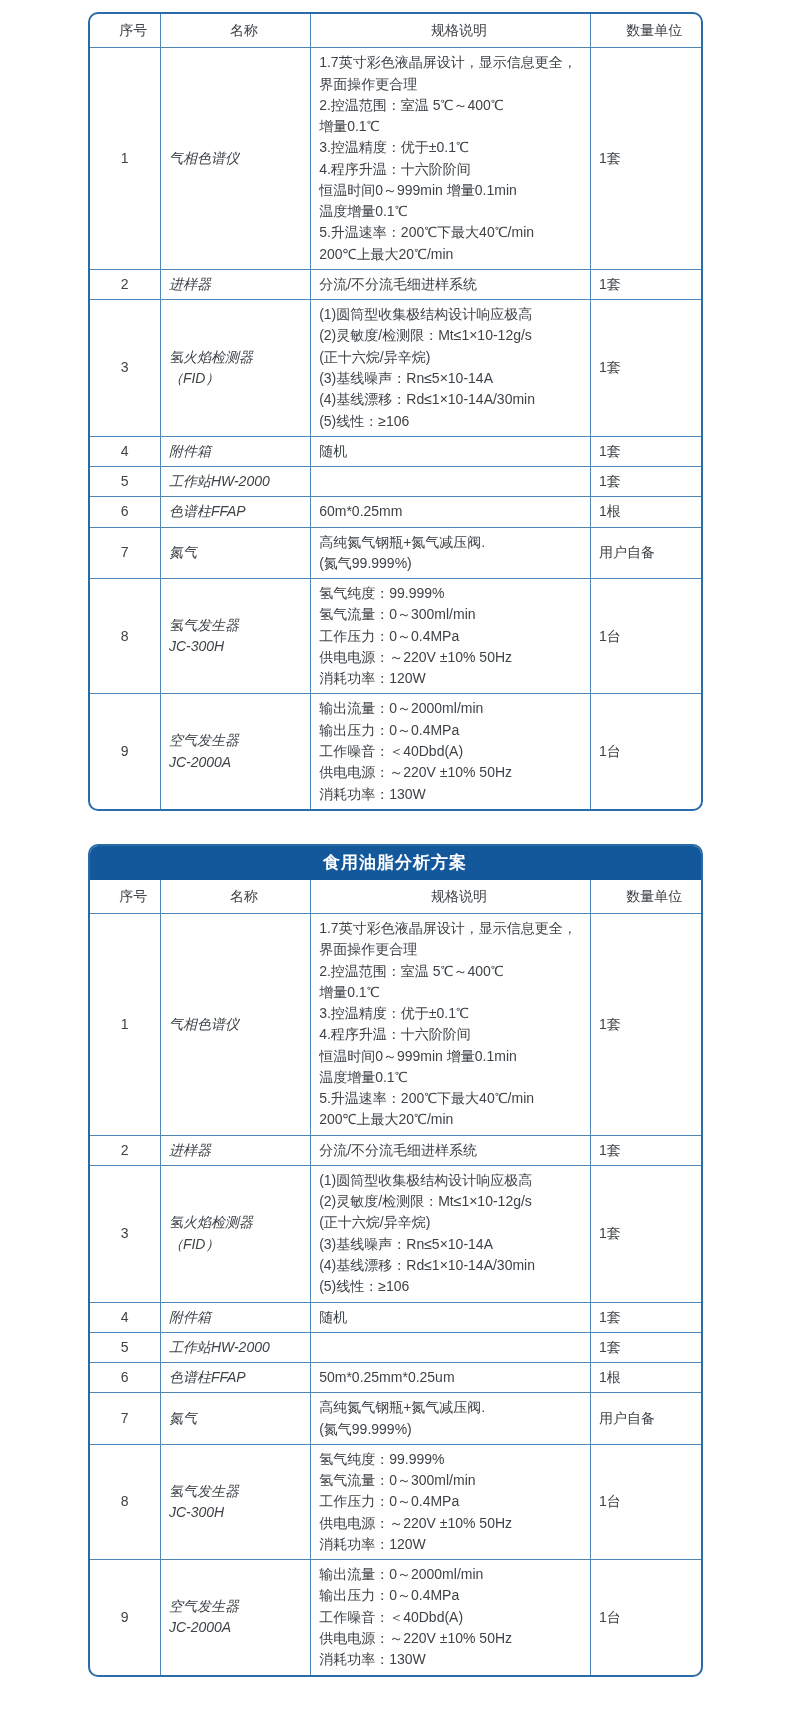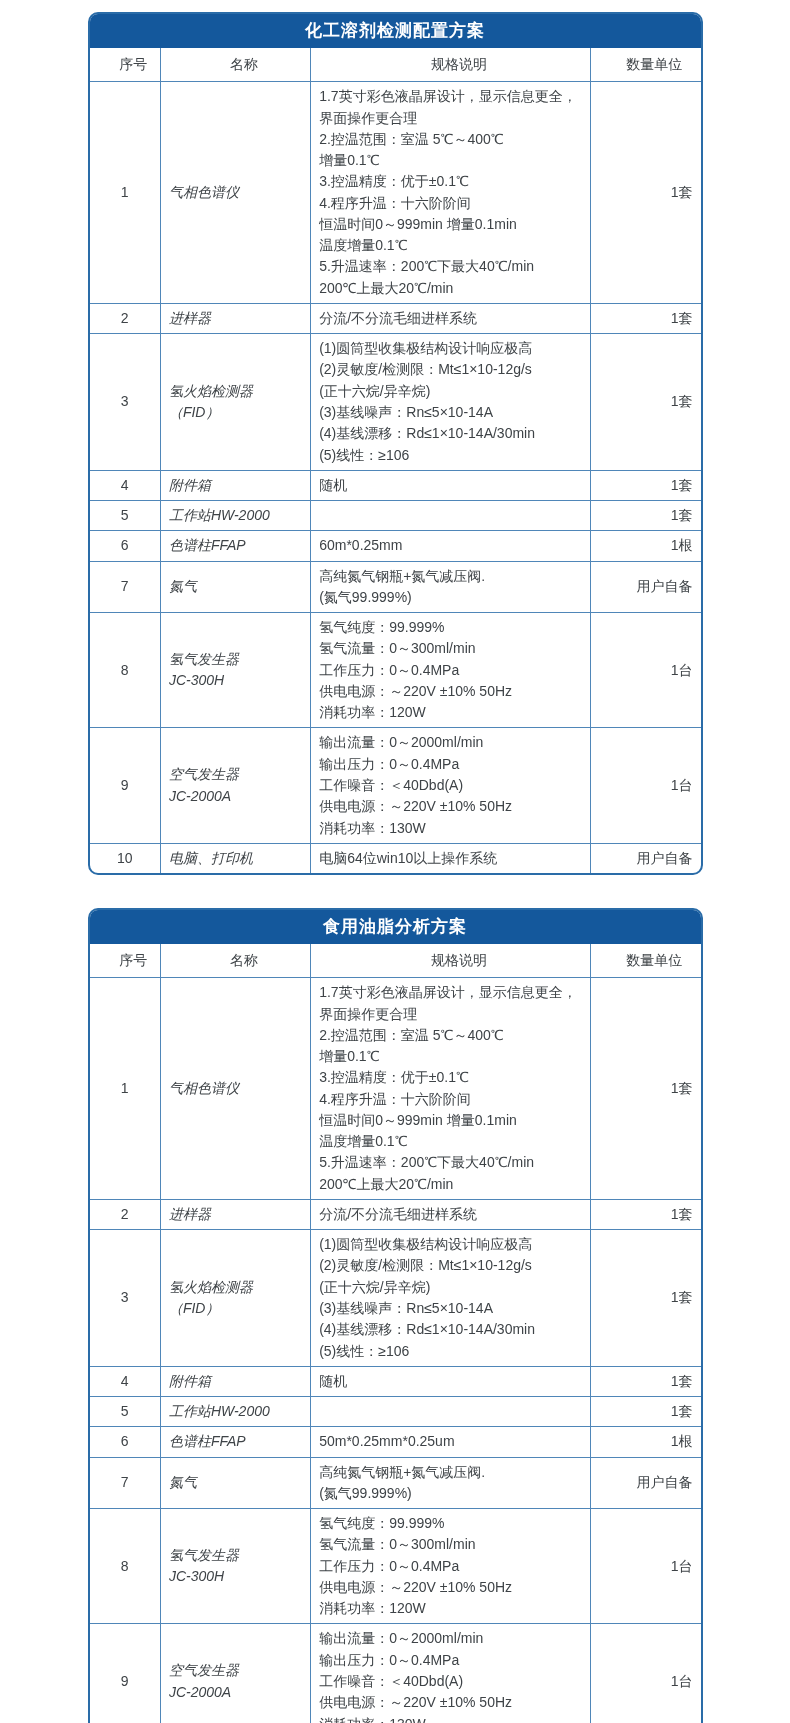--- a/index.html
+++ b/index.html
@@ -77,30 +77,28 @@
     white-space: pre-line;
     font-style: italic;
   }
   .spec-cell {
     padding: 5px 6px 5px 10px;
     white-space: pre-line;
     margin-top: 32px;
   }
   .qty-cell {
     padding-left: 13px;
-    text-align: right;
   }
 </style>
 </head>
 <body>
 
 <div class="wrap">
 
   <div class="spec-card">
-    <div class="card-title">化工溶剂检测配置方案</div>
     <table class="spec-table">
       <colgroup>
         <col class="col-no">
           <col class="col-name">
           <col class="col-spec">
           <col class="col-qty">
       </colgroup>
       <thead>
         <tr>
           <th class="h-no">序号</th>
@@ -191,26 +189,20 @@
             <td class="name-cell">空气发生器
 JC-2000A</td>
             <td class="spec-cell">输出流量：0～2000ml/min
 输出压力：0～0.4MPa
 工作噪音：＜40Dbd(A)
 供电电源：～220V ±10% 50Hz
 消耗功率：130W</td>
             <td class="qty-cell">1台</td>
           </tr>
 
-          <tr>
-            <td class="no-cell">10</td>
-            <td class="name-cell">电脑、打印机</td>
-            <td class="spec-cell">电脑64位win10以上操作系统</td>
-            <td class="qty-cell">用户自备</td>
-          </tr>
         </tbody>
     </table>
   </div>
 
   <div class="spec-card second">
     <div class="card-title">食用油脂分析方案</div>
     <table class="spec-table">
       <colgroup>
         <col class="col-no">
           <col class="col-name">

